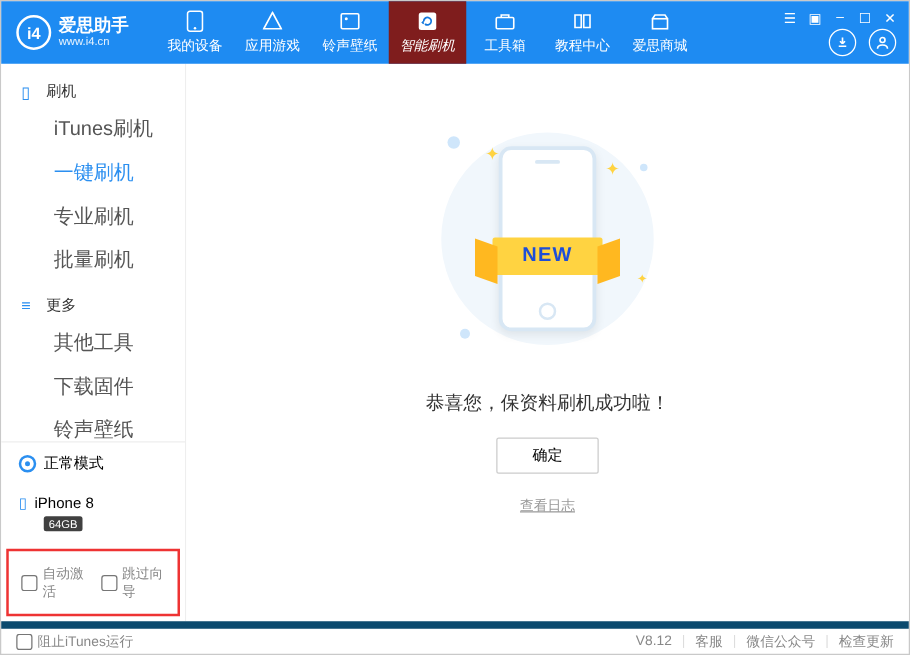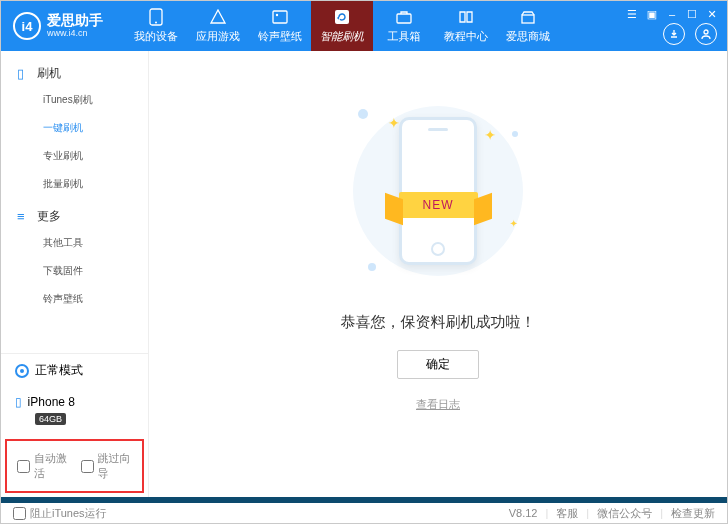--- a/index.html
+++ b/index.html
@@ -23,42 +23,42 @@
   .circle-btn { width: 22px; height: 22px; border: 1.5px solid #fff; border-radius: 50%; display: flex; align-items: center; justify-content: center; cursor: pointer; }
   
   
   .body { display: flex; flex: 1; min-height: 0; }
   
   
   .sidebar { width: 148px; border-right: 1px solid #eee; display: flex; flex-direction: column; background: #fff; }
   .side-scroll { flex: 1; overflow: hidden; padding-top: 10px; }
   .side-group { padding: 4px 16px; font-size: 12px; color: #333; display: flex; align-items: center; gap: 6px; }
   .side-group .gicon { color: #2b8ff0; font-size: 13px; width: 14px; display: inline-block; }
-  .side-item { padding: 7px 0 7px 42px; font-size: 10px; color: #555; cursor: pointer; }
+  .side-item { padding: 7px 0 7px 42px; font-size: 16px; color: #555; cursor: pointer; }
   .side-item.active { color: #2b8ff0; }
   .side-bottom { border-top: 1px solid #eee; }
   .mode-row, .device-row { padding: 8px 14px; font-size: 12px; display: flex; align-items: center; gap: 6px; }
   .mode-dot { width: 14px; height: 14px; border-radius: 50%; border: 2px solid #2b8ff0; display: inline-block; position: relative; }
   .mode-dot::after{content:"";position:absolute;inset:3px;border-radius:50%;background:#2b8ff0;}
   .device-icon { color: #2b8ff0; }
   .tag-64 { display:inline-block; background:#404040; color:#fff; font-size:9px; padding:1px 4px; border-radius:2px; margin-left:20px; margin-top:2px;}
   .checkbox-row { padding: 10px 10px; display:flex; gap:12px; font-size:11px; color:#888; border: 2px solid #e33; margin: 4px; }
   .cb { display:flex; align-items:center; gap:4px; cursor:pointer;}
   .cb input{margin:0;}
   
   
   .main { flex: 1; display: flex; flex-direction: column; align-items:center; justify-content:flex-start; padding-top: 40px; background: #fff; }
   .illus { width: 220px; height: 200px; position:relative; display:flex; align-items:center; justify-content:center; }
   .bg-circle{ width:170px; height:170px; background:#f1f7fc; border-radius:50%; position:absolute; }
   .dot{position:absolute;border-radius:50%;}
   .phone{ width:78px; height:148px; background:#fff; border:3px solid #d8e7f4; border-radius:10px; position:relative; z-index:2; box-shadow:0 3px 8px rgba(0,0,0,.08); }
   .phone::before{content:"";position:absolute;top:8px;left:50%;transform:translateX(-50%);width:20px;height:3px;background:#d8e7f4;border-radius:3px;}
   .phone::after{content:"";position:absolute;bottom:6px;left:50%;transform:translateX(-50%);width:10px;height:10px;border:2px solid #d8e7f4;border-radius:50%;}
   .ribbon{position:absolute; z-index:3; width:160px; height:50px; display:flex; align-items:center; justify-content:center; transform: translateY(14px);}
-  .ribbon-body{ background:#ffd341; padding:6px 24px; font-weight:normal; color:#be185d; font-size:12px; letter-spacing:1px; position:relative; border-radius:2px;}
+  .ribbon-body{ background:#ffd341; padding:6px 24px; font-weight:bold; color:#1d4ed8; font-size:16px; letter-spacing:1px; position:relative; border-radius:2px;}
   .ribbon-body::before,.ribbon-body::after{content:"";position:absolute;top:4px;width:18px;height:100%;background:#ffb820;}
   .ribbon-body::before{left:-14px;transform:skewY(20deg);}
   .ribbon-body::after{right:-14px;transform:skewY(-20deg);}
   .star{position:absolute;color:#ffd341;font-size:14px;z-index:2;}
   .msg{ margin-top: 22px; font-size: 15px; color:#333; }
   .ok-btn{ margin-top:18px; padding:5px 28px; border:1px solid #ccc; background:#fff; font-size:12px; cursor:pointer; border-radius:2px;}
   .log-link{ margin-top:18px; font-size:11px; color:#999; cursor:pointer; text-decoration:underline;}
   
   
   .footer { height: 26px; border-top:6px solid #0c4a6e; display:flex; align-items:center; padding:0 12px; font-size:11px; color:#888; }

